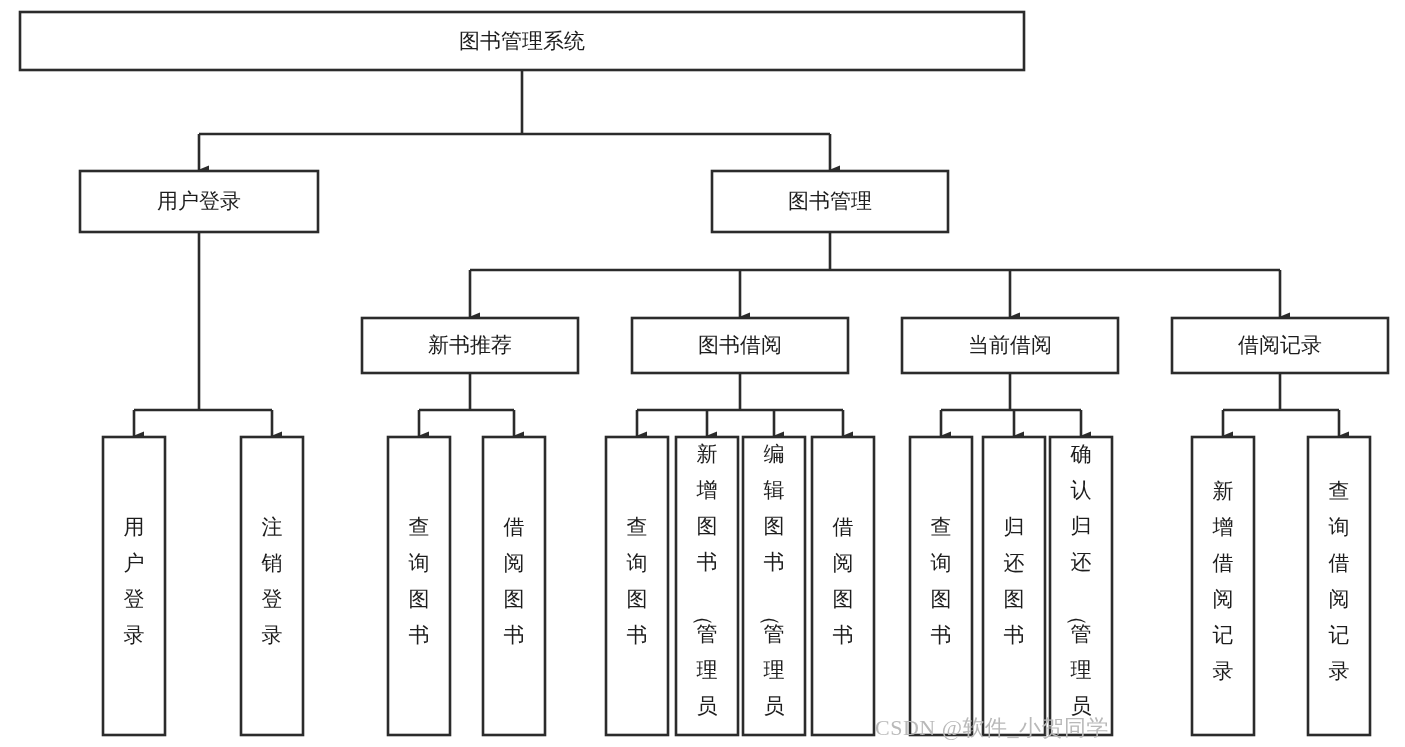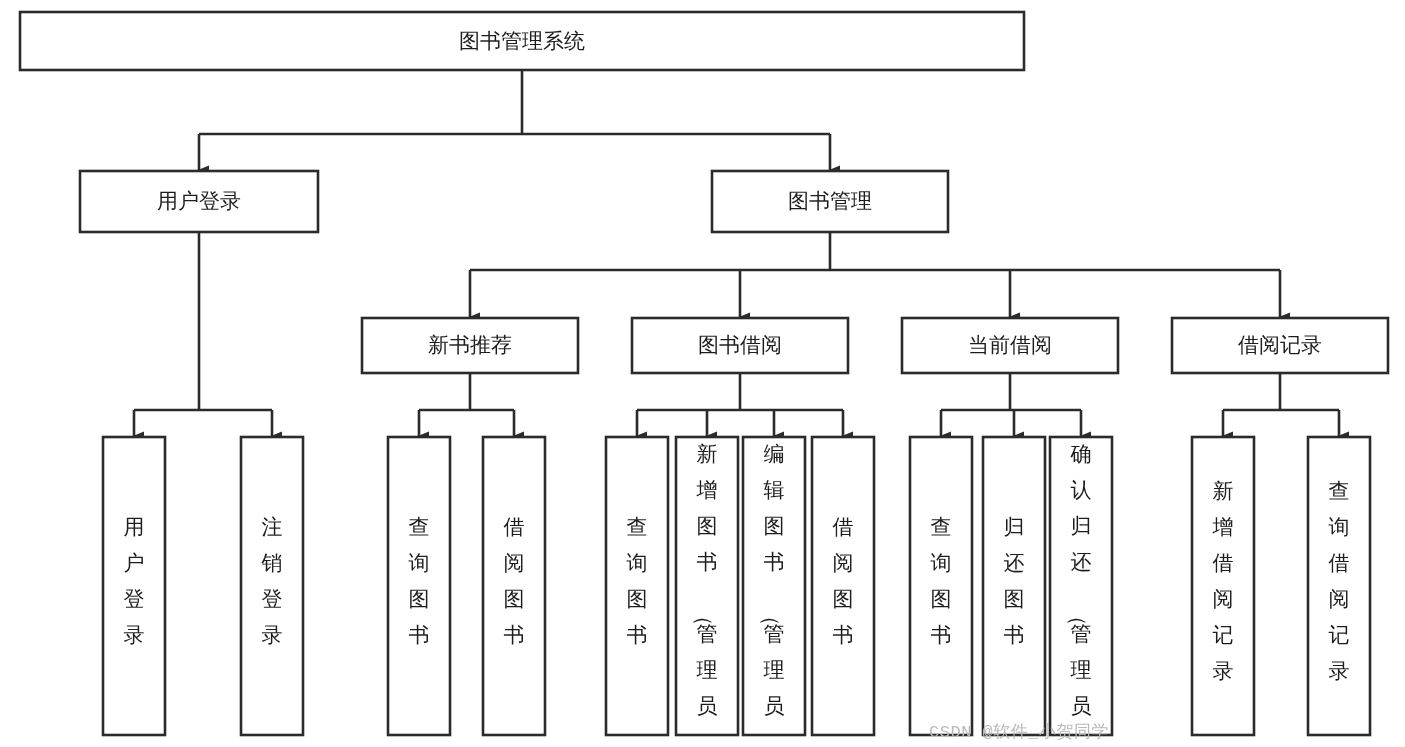--- a/index.html
+++ b/index.html
@@ -52,22 +52,22 @@
     fill: #1d1d1d;
     font-family: "Liberation Sans", "DejaVu Sans", sans-serif;
     font-size: 21px;
     text-anchor: middle;
     white-space: pre;
   }
   .watermark {
     position: absolute;
     right: 14px;
     bottom: 4px;
-    font-family: Liberation Mono, monospace;
-    font-size: 17px;
+    font-family: Liberation Serif, serif;
+    font-size: 22px;
     color: #b9b9b9;
     letter-spacing: 0.5px;
     user-select: none;
     pointer-events: none;
   }
 </style>
 </head>
 <body>
 
 <div id="diagram-root">

